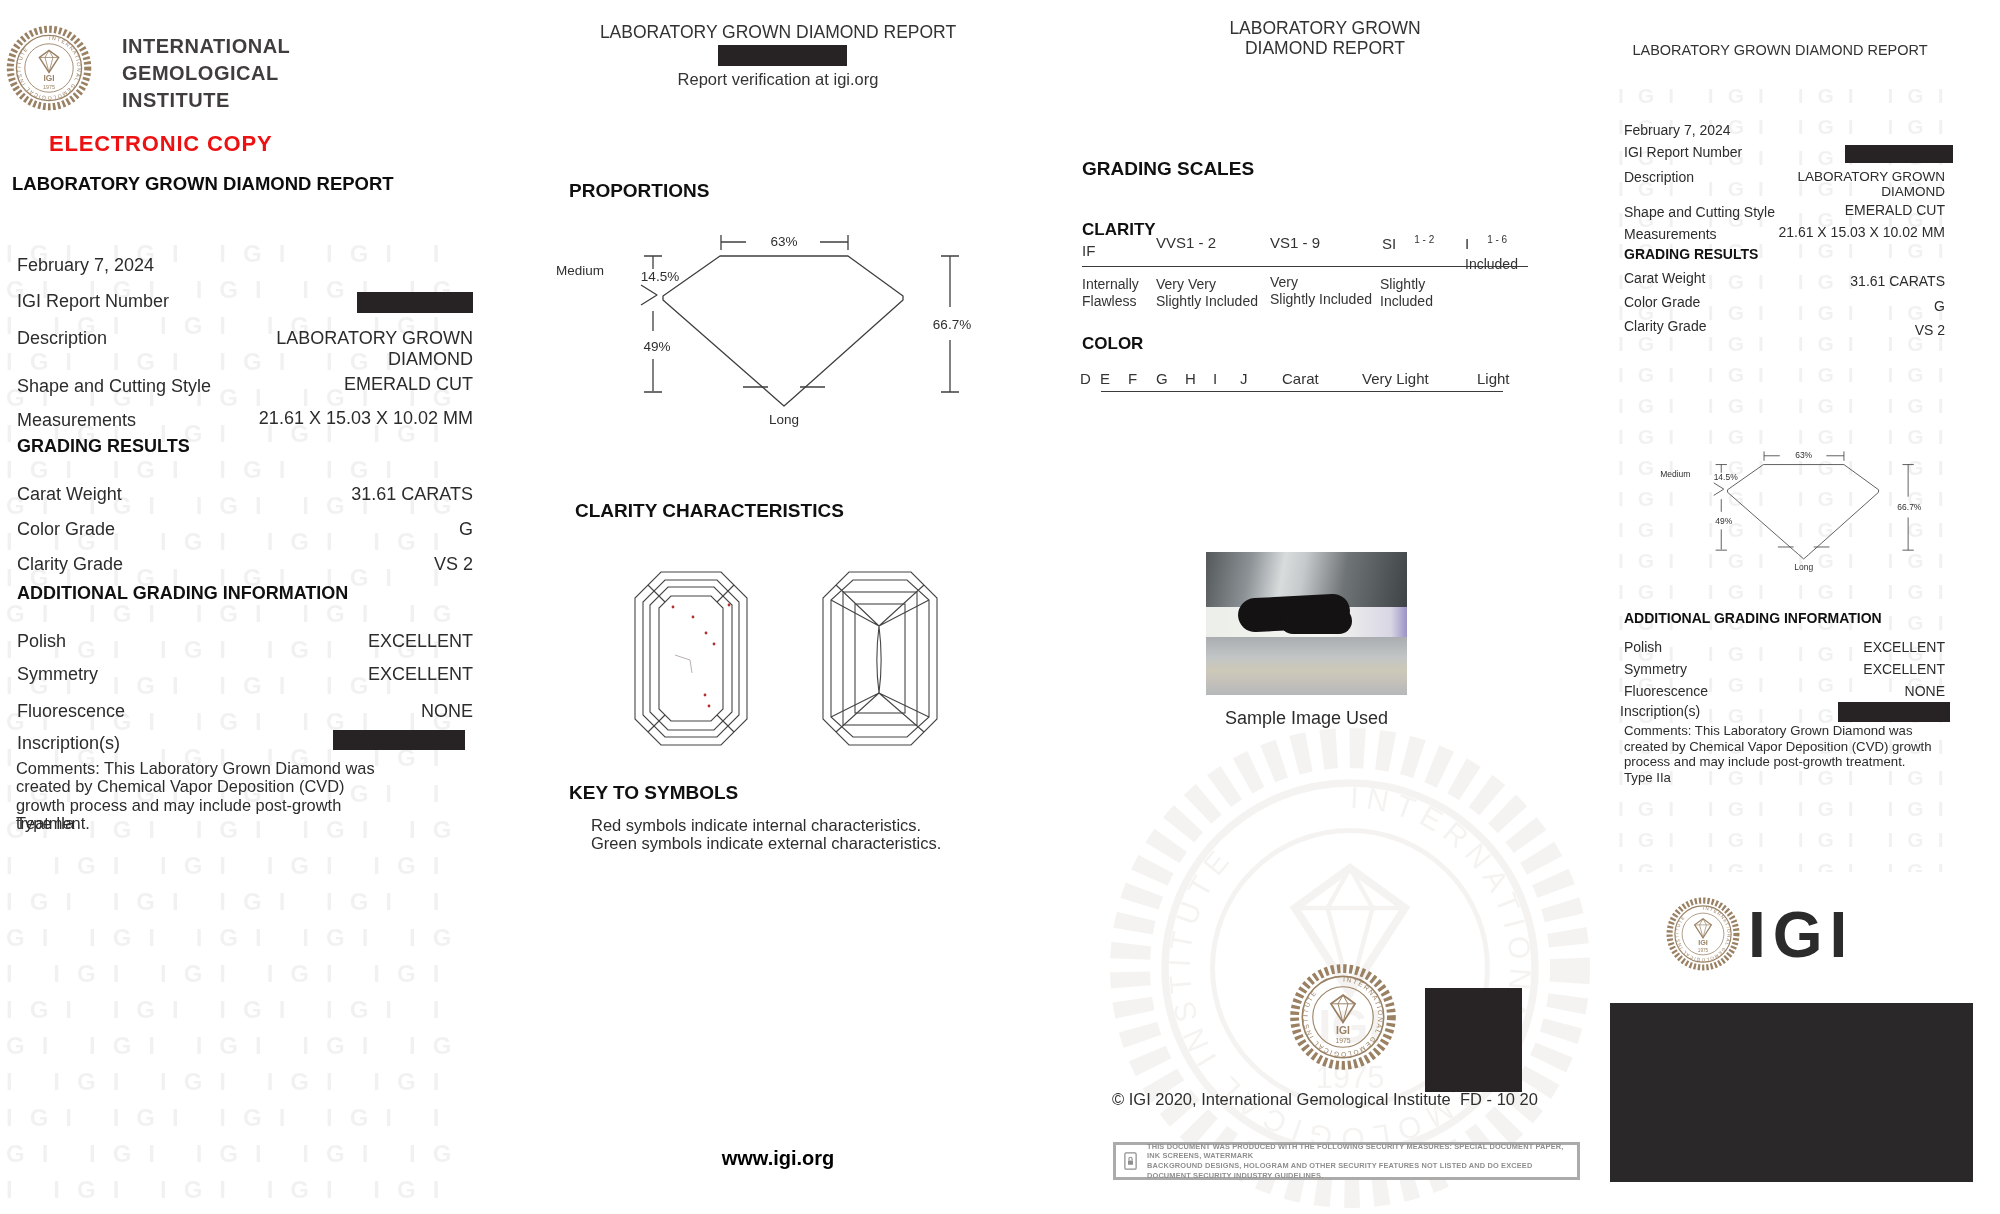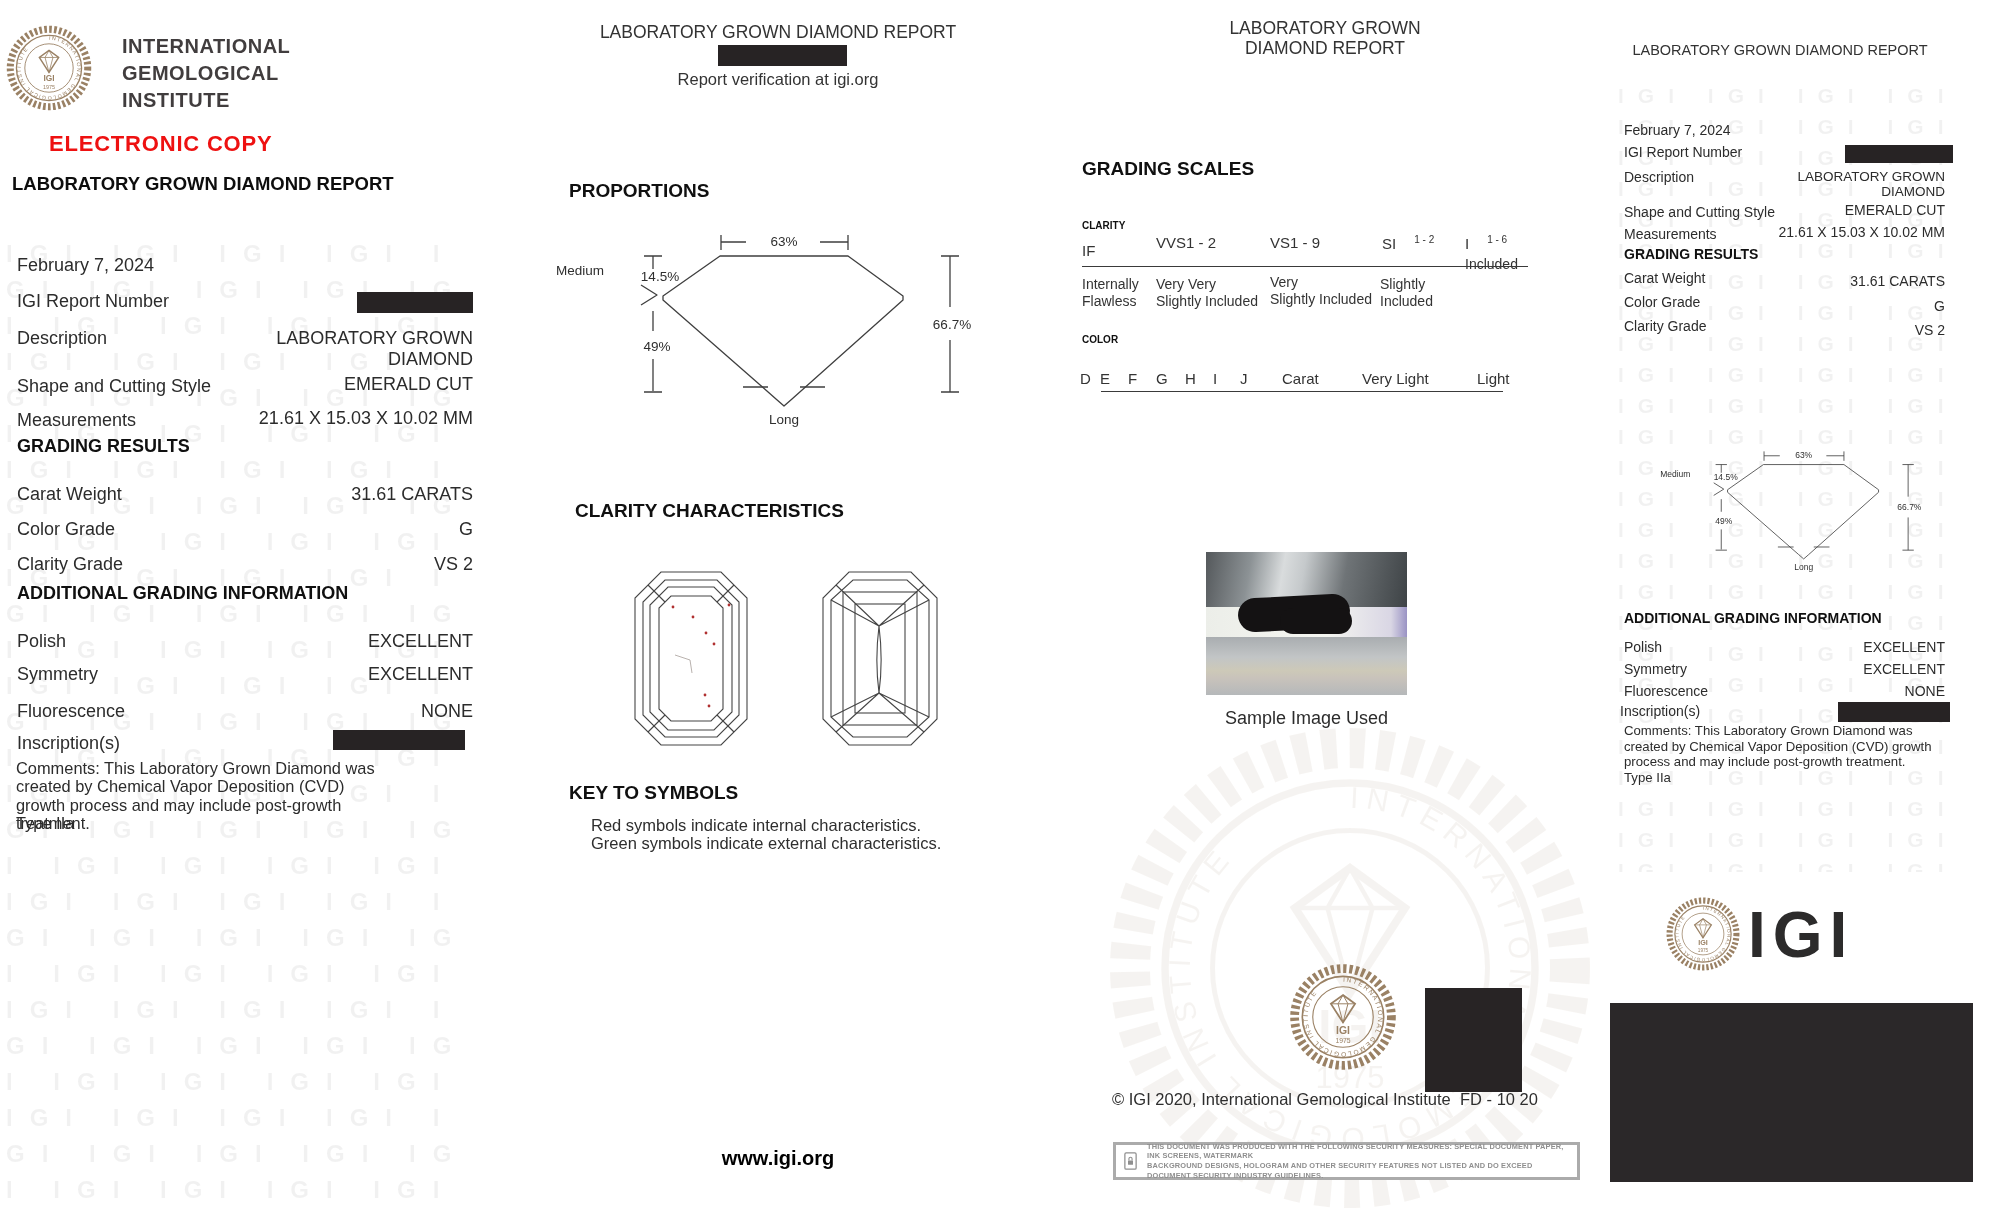--- a/index.html
+++ b/index.html
@@ -20,21 +20,21 @@
   .sec{font-size:18px;font-weight:bold;color:#101010;}
   .redact{background:#272324;}
   .org-line{font-size:20px;font-weight:bold;color:#413d3e;line-height:27px;letter-spacing:.5px;}
   #electronic-copy{font-size:22px;font-weight:bold;letter-spacing:.8px;}
   #p1-title{font-size:18.5px;font-weight:bold;color:#0d0d0d;}
   #p1-comments,#p1-comments-type{font-size:16.4px;line-height:18.4px;color:#2c2c2c;}
   .center{text-align:center;}
   #p2-title{font-size:17.5px;color:#333;}
   #p2-verify{font-size:16.5px;color:#333;}
   .h2{font-size:19px;font-weight:bold;color:#101010;}
-  .h3{font-size:10px;font-weight:bold;color:#101010;}
+  .h3{font-size:17px;font-weight:bold;color:#101010;}
   #p2-key li, .keyline{font-size:16.5px;line-height:17.5px;color:#2e2e2e;}
   #p2-url{font-size:20px;font-weight:bold;color:#000;}
   #p3-title{font-size:17.5px;line-height:20px;color:#333;}
   .grade{font-size:15px;color:#333;}
   .grade .sup{font-size:10px;vertical-align:super;margin-left:18px;}
   .gdesc{font-size:14px;line-height:16.5px;color:#333;}
   .scale-line{border-top:1.6px solid #3a3a3a;height:0;}
   .cletter{font-size:15px;color:#333;position:absolute;top:0;}
   .crange{font-size:15px;color:#333;position:absolute;top:0;}
   #p3-caption{font-size:18px;color:#2c2c2c;}

